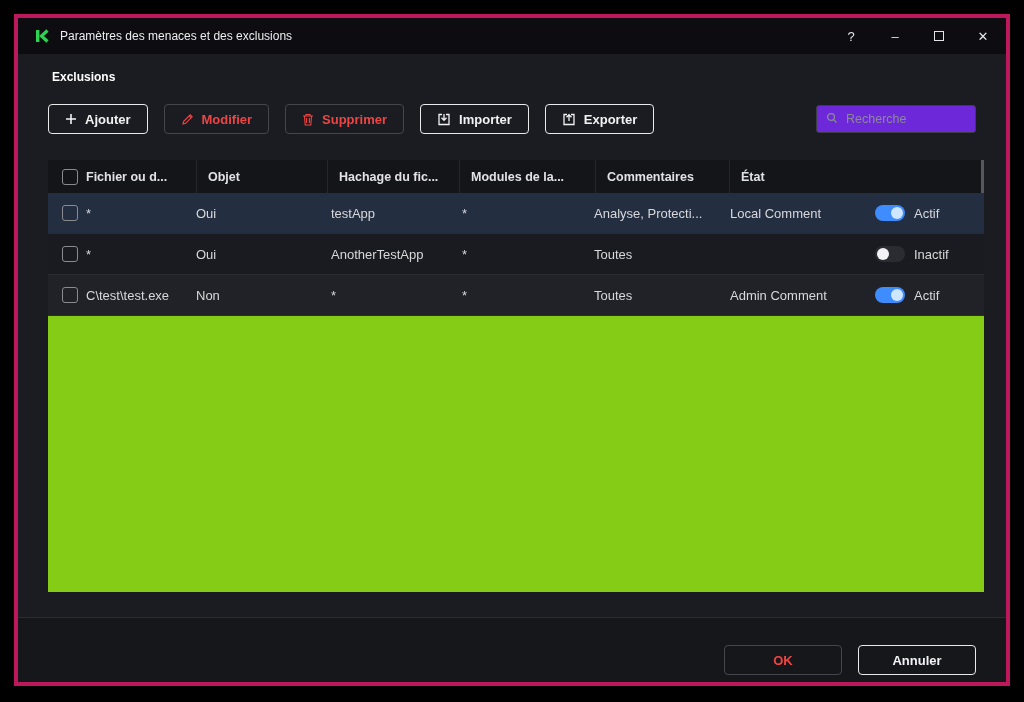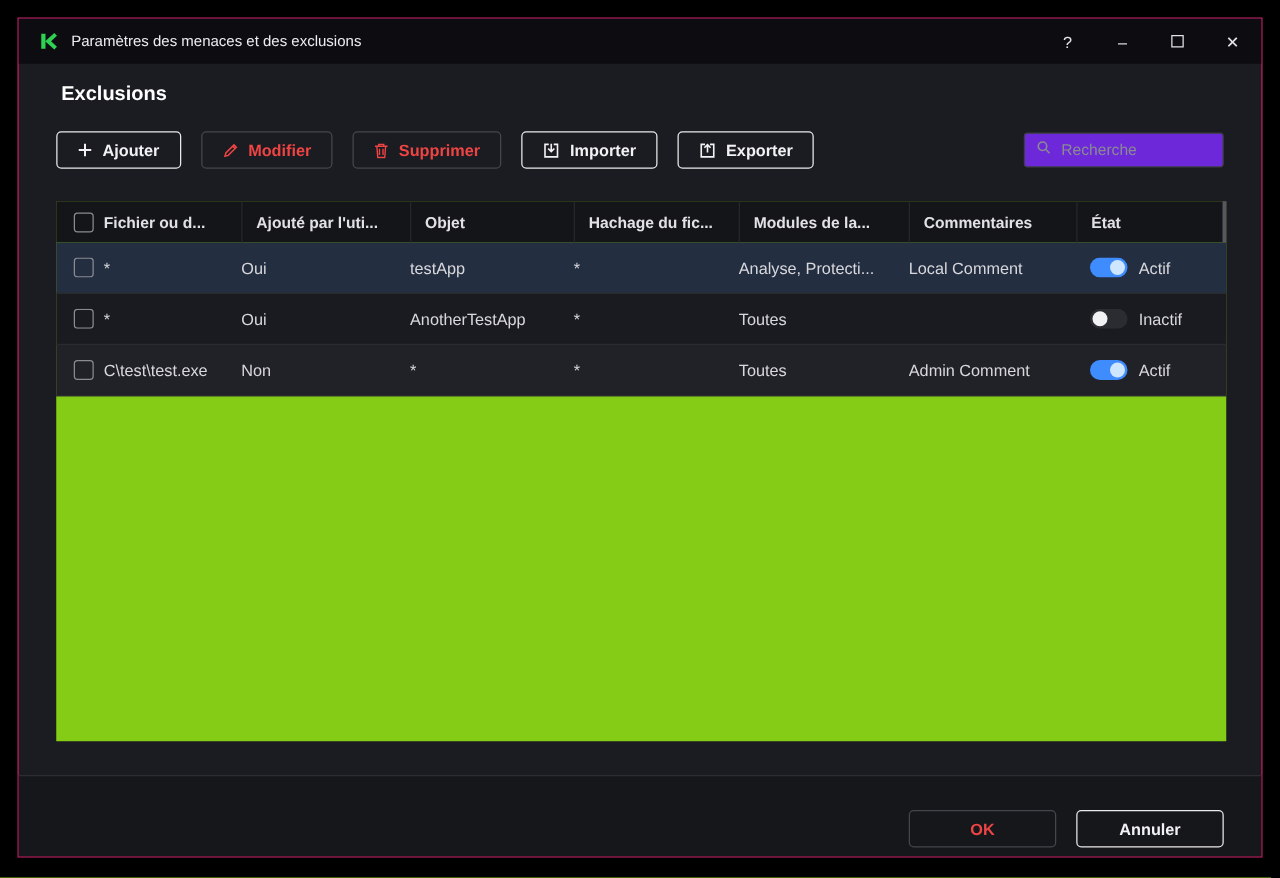--- a/index.html
+++ b/index.html
@@ -5,35 +5,35 @@
   * { box-sizing: border-box; }
   html,body { margin:0; padding:0; }
   body {
     width:1024px; height:702px;
     background:#000;
     font-family:"Liberation Sans", sans-serif;
     position:relative; overflow:hidden;
   }
   .window {
     position:absolute; left:14px; top:14px; width:996px; height:672px;
-    background:#1b1c21; border:1px solid #be185d;
+    background:#1b1c21; border:4px solid #be185d;
   }
   
   .titlebar {
     height:36px; background:#0d0d11;
     display:flex; align-items:center; padding:0 16px;
   }
   .logo { display:flex; align-items:center; margin-right:10px; }
   .tb-title { font-size:12px; color:#ededf0; }
   .tb-controls { margin-left:auto; display:flex; align-items:center; gap:30px; color:#e4e4e8; }
   .tb-btn { font-size:13px; cursor:default; line-height:1; display:flex; align-items:center; justify-content:center; width:14px; height:14px; }
   .max-box { width:10px; height:10px; border:1px solid #e4e4e8; }
   
   .content { position:relative; padding:0 30px; height:571px; }
-  .page-title { font-size:16px; font-weight:700; color:#ffffff; margin:0; padding:16px 4px 20px 4px; }
+  .page-title { font-size:12px; font-weight:700; color:#ffffff; margin:0; padding:16px 4px 20px 4px; }
   .toolbar { display:flex; align-items:center; gap:16px; }
   .btn {
     height:30px; border:1px solid #eaeaec; border-radius:4px;
     background:transparent; color:#f2f2f4; font-weight:700; font-size:13px;
     display:inline-flex; align-items:center; gap:8px; padding:0 16px;
     font-family:inherit; cursor:pointer;
   }
   .btn.disabled { border-color:#45464c; color:#ef4444; cursor:default; }
   .btn svg { display:block; }
   .search-box {
@@ -175,21 +175,20 @@
         <input type="text" placeholder="Recherche" style="">
       </div>
     </div>
 
     <div class="table">
       <div class="thead">
         <span class="th c-check">
             <span class="cb"></span>
           </span>
         <span class="th c-file">Fichier ou d...</span>
-        <span class="th c-added sep">Ajouté par l'uti...</span>
         <span class="th c-objet sep">Objet</span>
         <span class="th c-hash sep">Hachage du fic...</span>
         <span class="th c-modules sep">Modules de la...</span>
         <span class="th c-comment sep">Commentaires</span>
         <span class="th c-state sep">État</span>
       </div>
       <div>
   <div class="trow selected">
     <span class="cell c-check">
               <span class="cb"></span>

